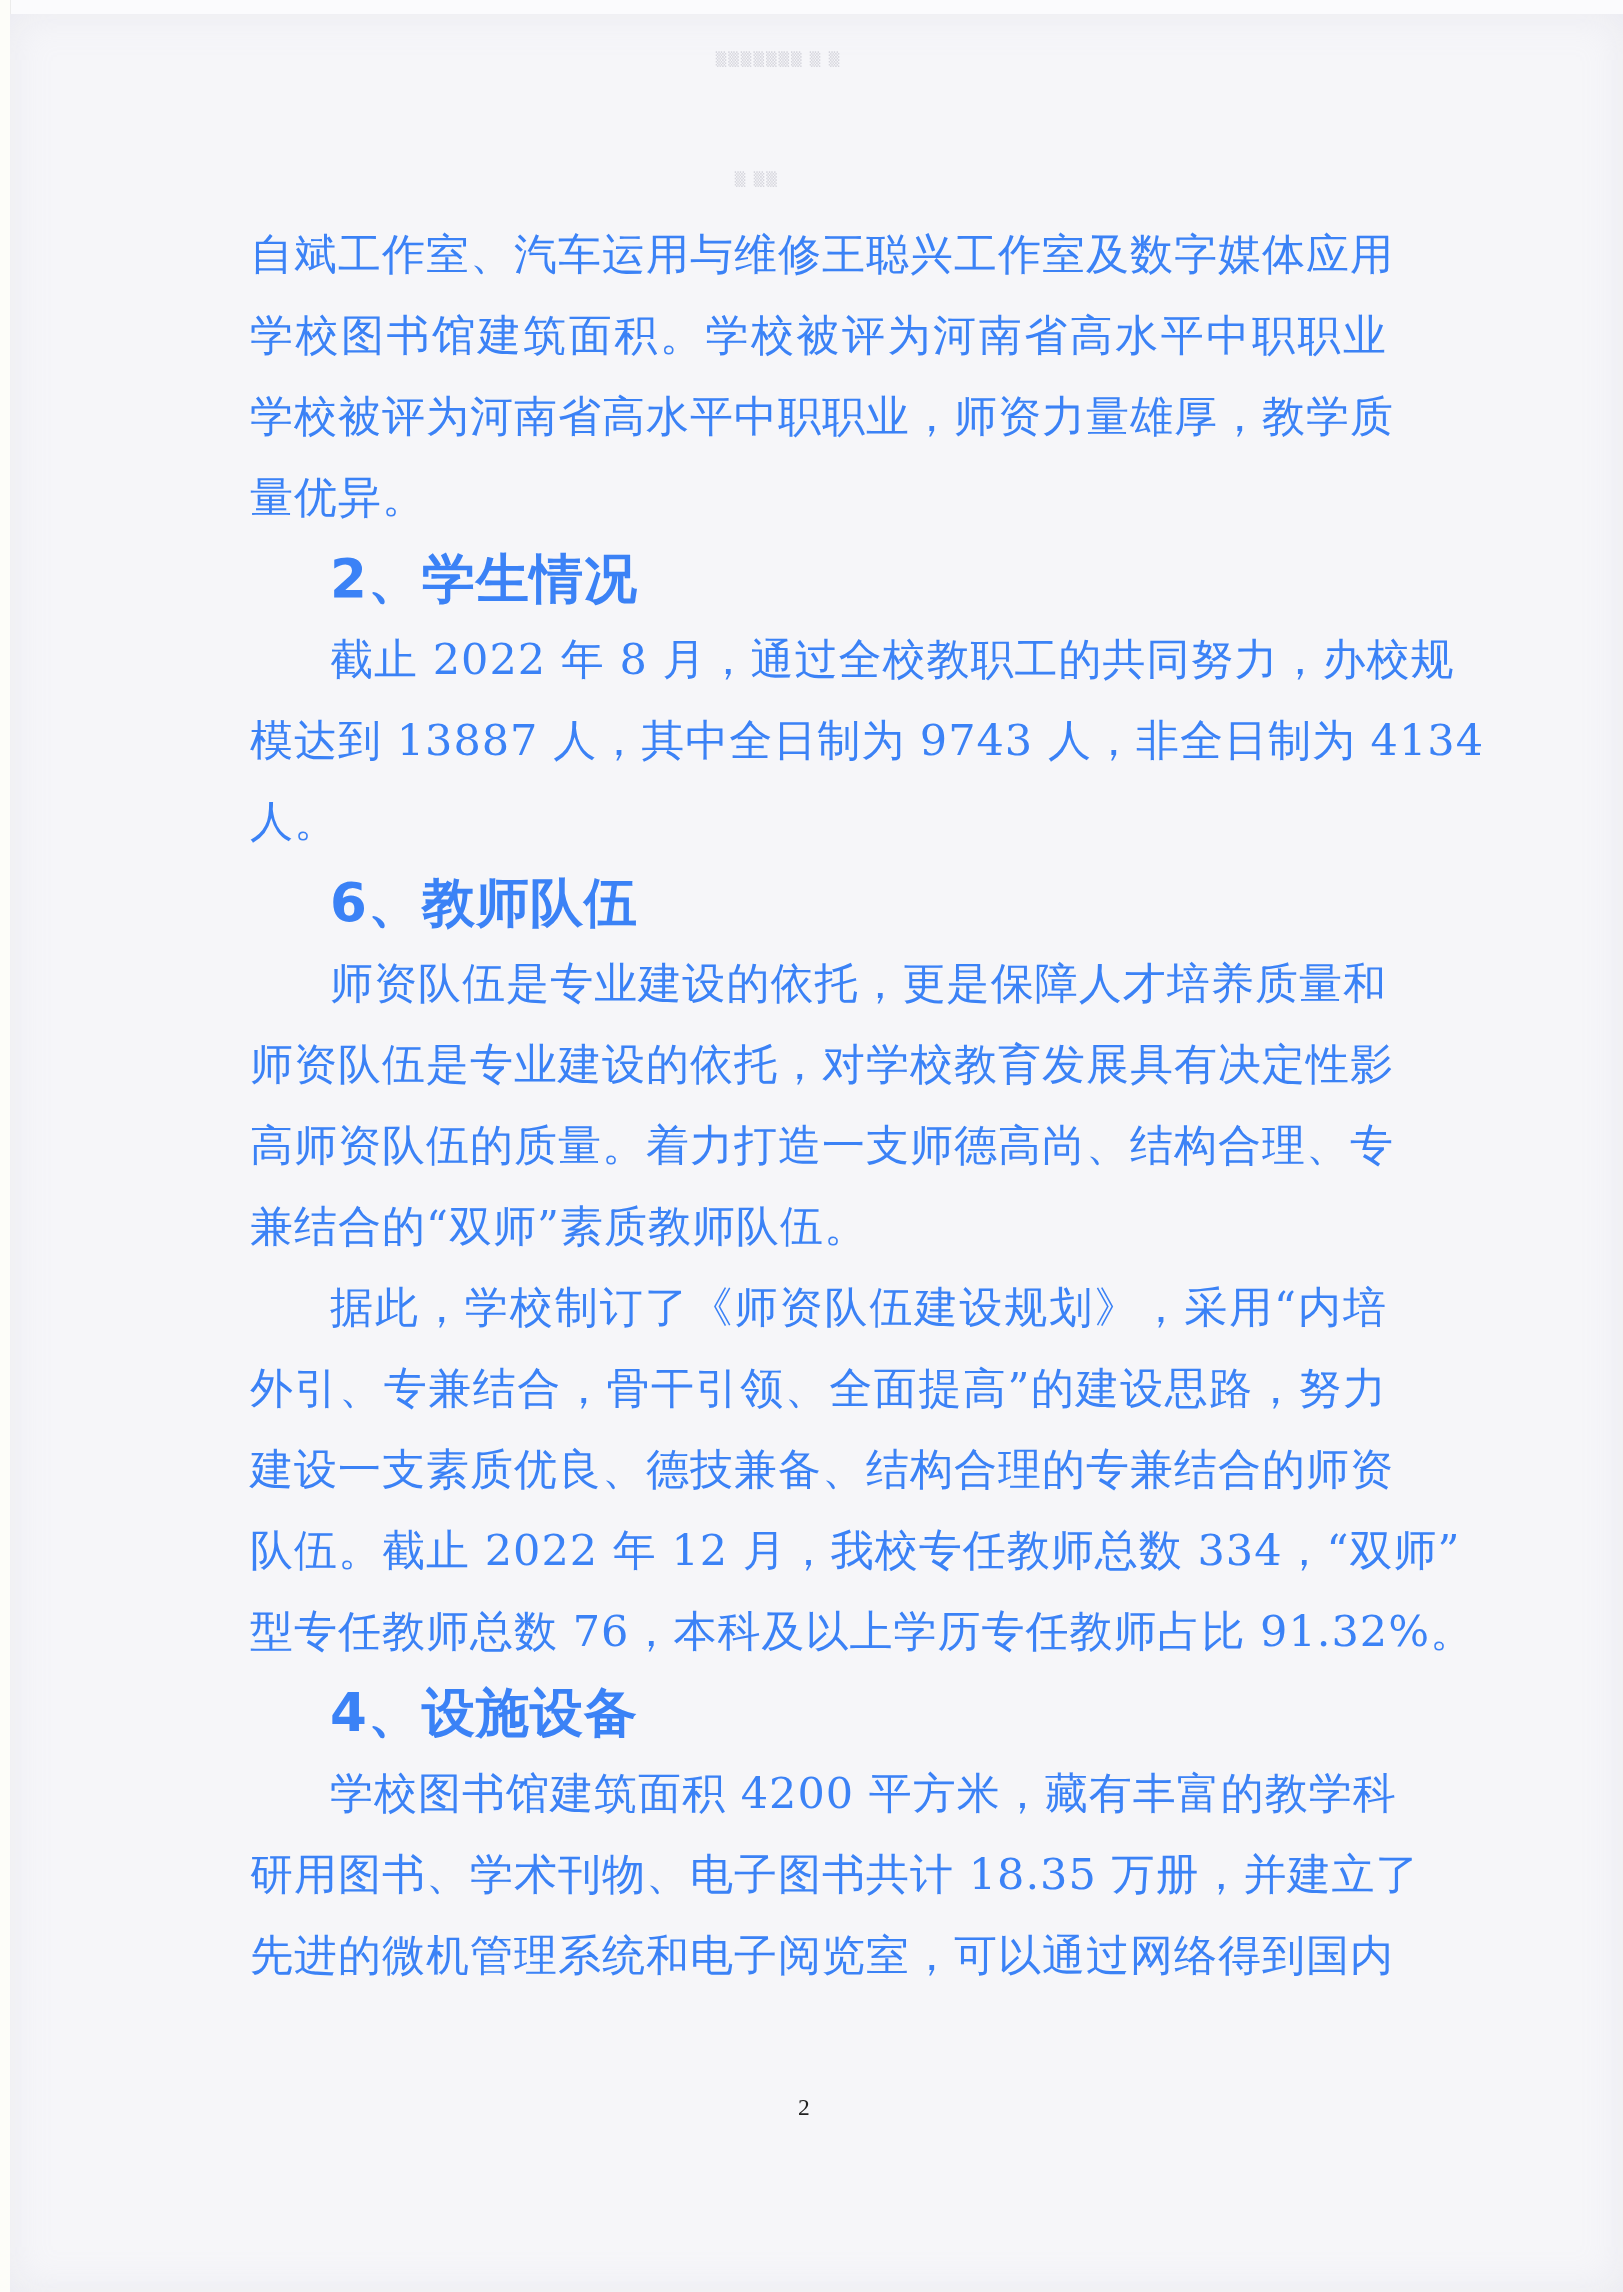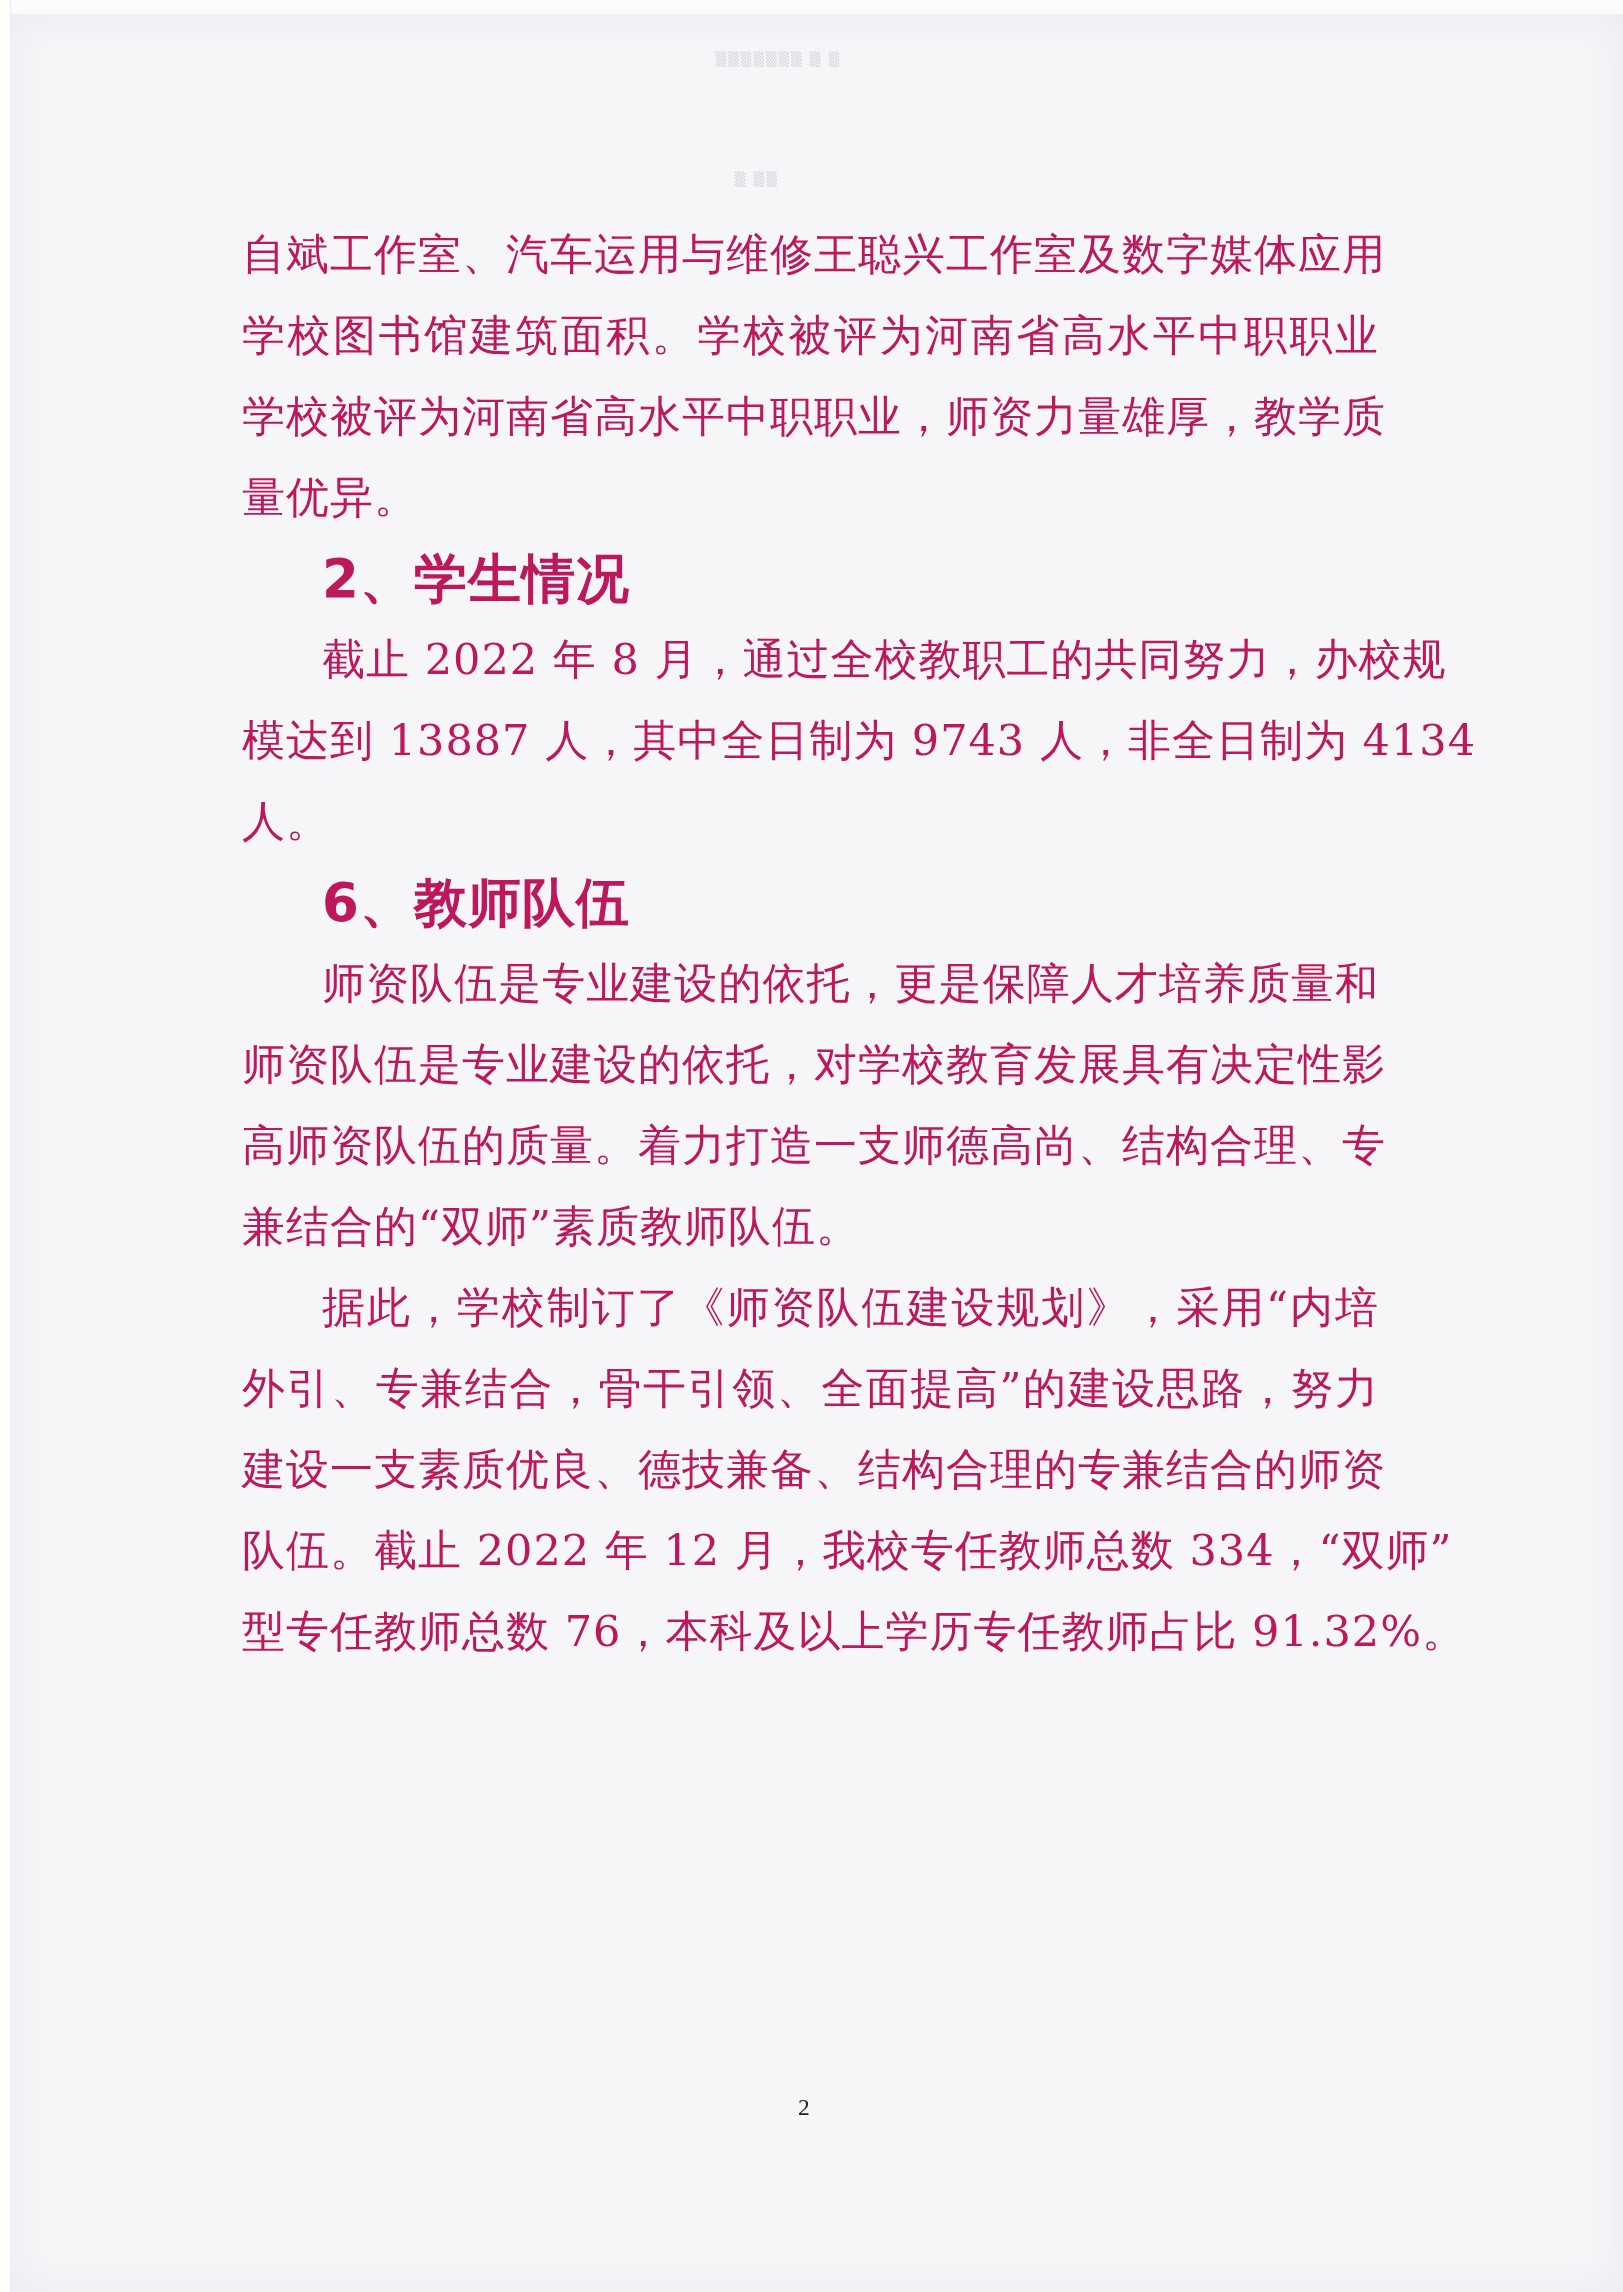--- a/index.html
+++ b/index.html
@@ -34,25 +34,25 @@
     .faint-mark {
       position: absolute;
       color: #c9c9d2;
       font-family: "DejaVu Sans", sans-serif;
       font-size: 13.7px;
       letter-spacing: 2px;
       opacity: 0.7;
     }
     .content {
       position: absolute;
-      left: 242px;
+      left: 250px;
       top: 214px;
       width: 1137px;
       font-family: "DejaVu Serif", "Liberation Serif", serif;
-      color: #be185d;
+      color: #3b82f6;
       font-size: 43px;
     }
     .line {
       height: 81px;
       line-height: 81px;
       white-space: nowrap;
       text-align: justify;
       text-align-last: justify;
       width: 1137px;
       letter-spacing: 1px;
@@ -121,17 +121,25 @@
     </div>
     <div>
       <div class="line indent">据此，学校制订了《师资队伍建设规划》，采用“内培</div>
       <div class="line">外引、专兼结合，骨干引领、全面提高”的建设思路，努力</div>
       <div class="line">建设一支素质优良、德技兼备、结构合理的专兼结合的师资</div>
       <div class="line">队伍。截止 2022 年 12 月，我校专任教师总数 334，“双师”</div>
       <div class="line">型专任教师总数 76，本科及以上学历专任教师占比 91.32%。</div>
     </div>
   </div>
 
+  <div>
+    <div class="heading">4、设施设备</div>
+    <div>
+      <div class="line indent">学校图书馆建筑面积 4200 平方米，藏有丰富的教学科</div>
+      <div class="line">研用图书、学术刊物、电子图书共计 18.35 万册，并建立了</div>
+      <div class="line">先进的微机管理系统和电子阅览室，可以通过网络得到国内</div>
+    </div>
+  </div>
 
 </div>
 
 <div class="page-number">2</div>
 
 
 </body></html>

